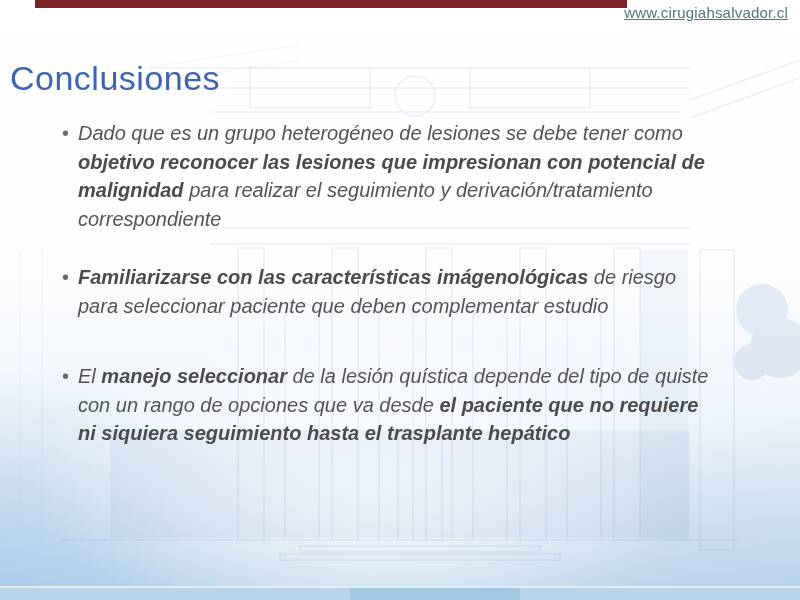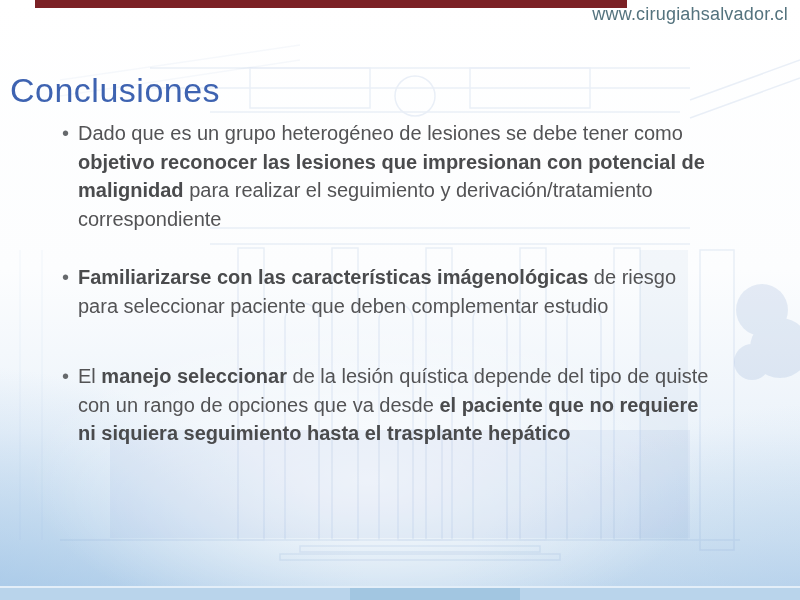--- a/index.html
+++ b/index.html
@@ -7,28 +7,28 @@
     position:relative; width:800px; height:600px; overflow:hidden;
     font-family:"Liberation Sans", sans-serif;
     background:
       radial-gradient(ellipse 520px 240px at 46% 80%, rgba(255,255,255,0.85) 0%, rgba(255,255,255,0) 65%),
       radial-gradient(ellipse 700px 430px at 106% 110%, rgba(163,197,231,0.55) 0%, rgba(163,197,231,0) 60%),
       radial-gradient(ellipse 760px 500px at -10% 112%, rgba(150,190,228,0.8) 0%, rgba(150,190,228,0) 62%),
       linear-gradient(to bottom, #ffffff 0%, #fcfdfe 45%, #ecf3fa 72%, #d5e5f3 90%, #c2d9ee 100%);
   }
   .watermark { position:absolute; inset:0; pointer-events:none; }
   .accent-bar { position:absolute; left:35px; top:0; width:592px; height:8px; background:var(--accent-bar, #7b2125); }
-  .site-url { position:absolute; top:4px; right:12px; font-size:18px; letter-spacing:0.2px; color:var(--url, #54737e); }
-  .page-title { position:absolute; left:10px; top:48px; font-size:34px; font-weight:400; letter-spacing:0.5px; color:var(--title, #3e63b1); }
+  .site-url { position:absolute; top:4px; right:12px; font-size:15px; letter-spacing:0.2px; color:var(--url, #54737e);text-decoration:underline; }
+  .page-title { position:absolute; left:10px; top:36px; font-size:34px; font-weight:400; letter-spacing:0.5px; color:var(--title, #3e63b1); }
   .bullet-list { position:absolute; left:62px; top:119px; width:652px; margin:0; padding:0; list-style:none; }
   .bullet-item { display:flex; font-size:20px; line-height:28.5px; color:var(--body, #535355); }
   .bullet-item:nth-child(1) { margin-bottom:30px; }
   .bullet-item:nth-child(2) { margin-bottom:42px; }
   .bullet-dot { flex:0 0 16px; width:16px; color:#66696c; }
-  .bullet-text { flex:1; }
+  .bullet-text { flex:1;font-style:italic; }
   .bullet-text b { font-weight:700; color:#4a4b4d; }
   .citation { position:absolute; left:53px; top:555px; font-size:11.5px; line-height:13.5px; font-style:italic; color:var(--citation, #384b5a); white-space:nowrap; }
   .bottom-band { position:absolute; left:0; right:0; bottom:0; height:12px; background:var(--bottom-band, #b9d4eb); border-top:2px solid #e3eef8; }
   .band-accent { position:absolute; left:350px; bottom:0; width:170px; height:12px; background:#a2c6e1; }
 </style>
 </head>
 <body>
 
 <div class="slide">
 

